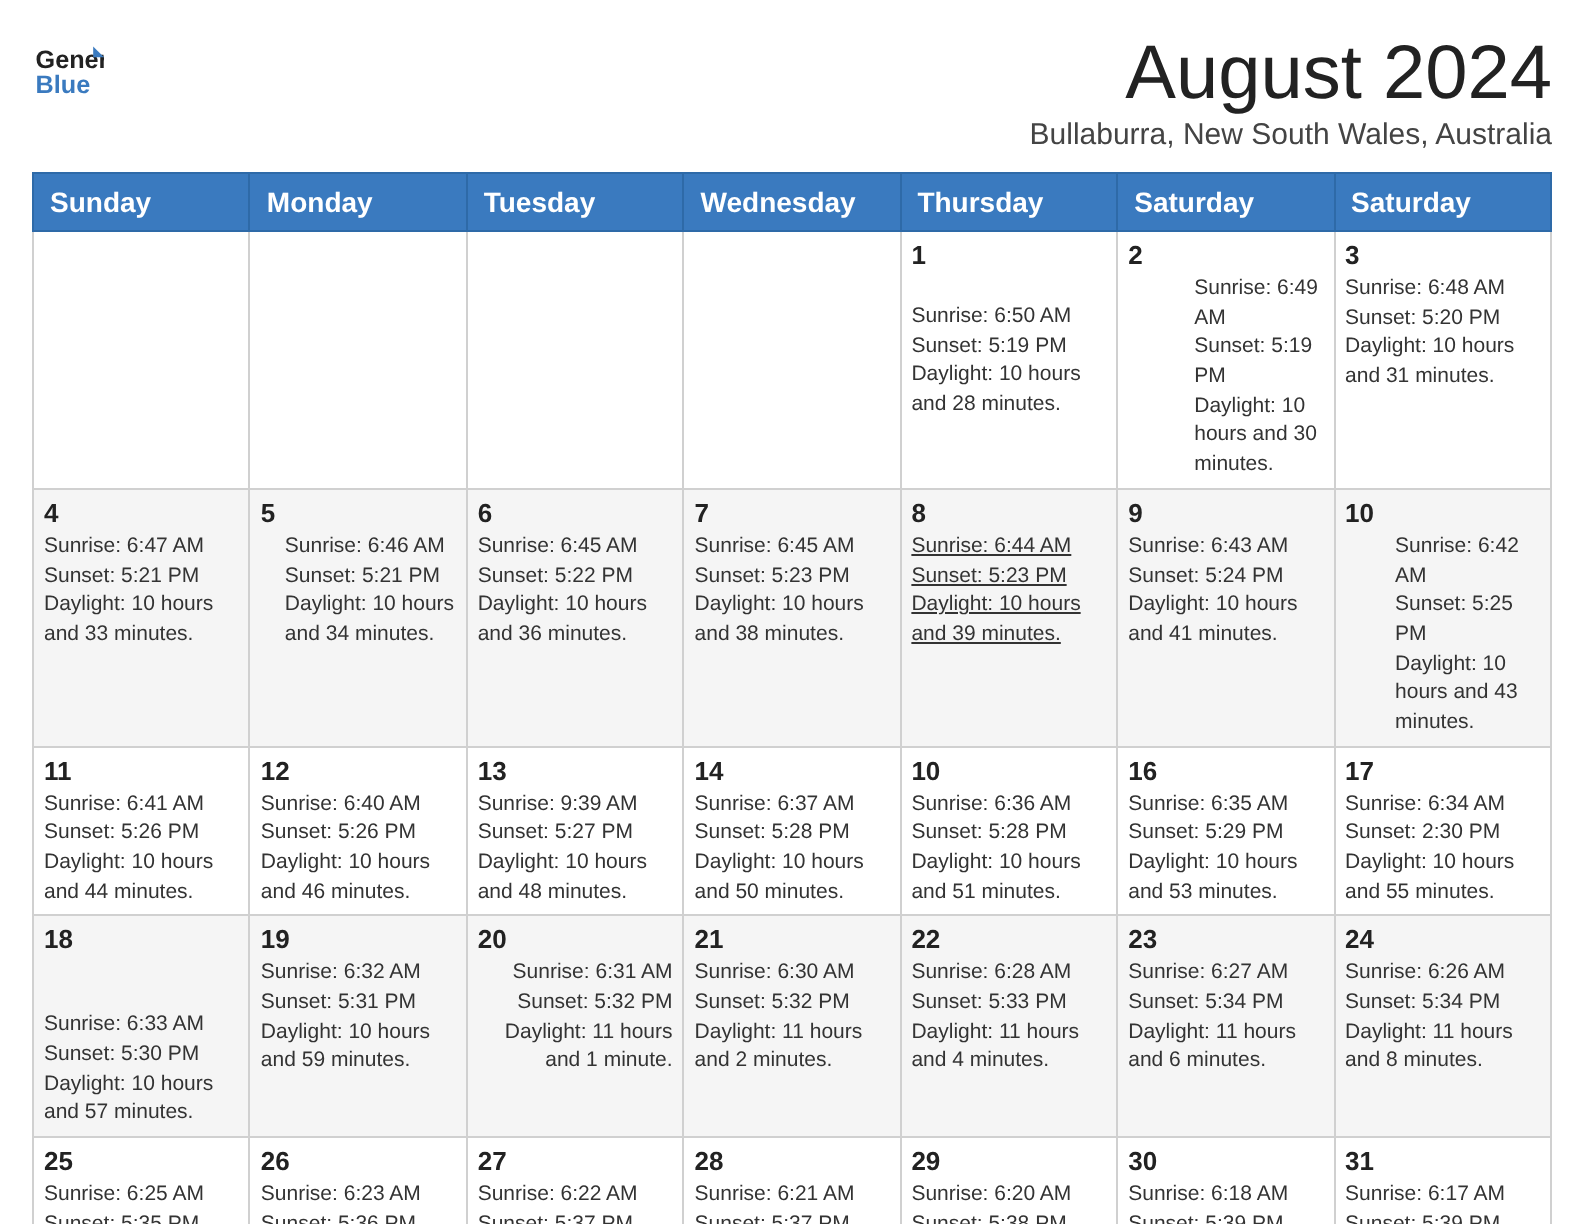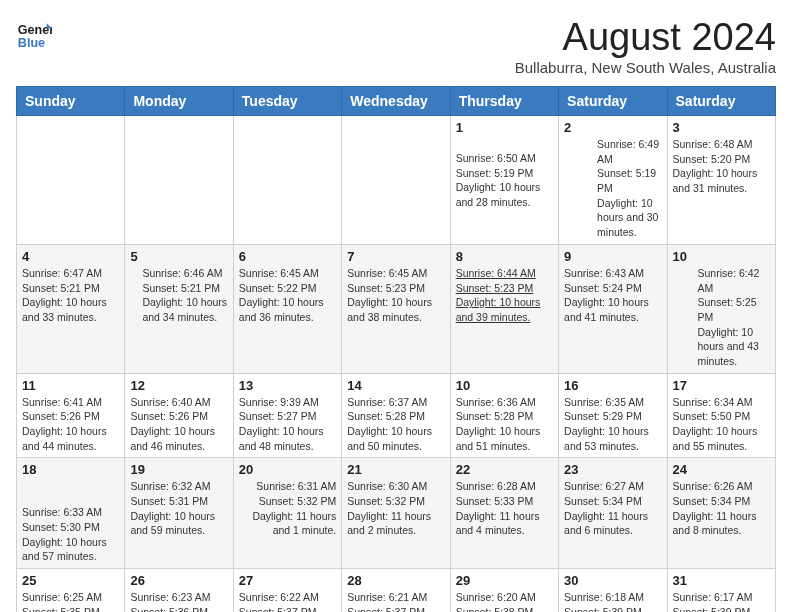--- a/index.html
+++ b/index.html
@@ -208,21 +208,21 @@
         </td>
         <td>
           <span class="day-number">16</span>
           <div class="day-info" style="white-space: pre-line;">Sunrise: 6:35 AM
 Sunset: 5:29 PM
 Daylight: 10 hours and 53 minutes.</div>
         </td>
         <td>
           <span class="day-number">17</span>
           <div class="day-info" style="white-space: pre-line;">Sunrise: 6:34 AM
-Sunset: 5:50 PM
+Sunset: 2:30 PM
 Daylight: 10 hours and 55 minutes.</div>
         </td>
       </tr>
       <tr>
         <td>
           <span class="day-number">18</span>
           <div class="day-info" style="white-space: pre-line; margin-top: 28px;">Sunrise: 6:33 AM
 Sunset: 5:30 PM
 Daylight: 10 hours and 57 minutes.</div>
         </td>

